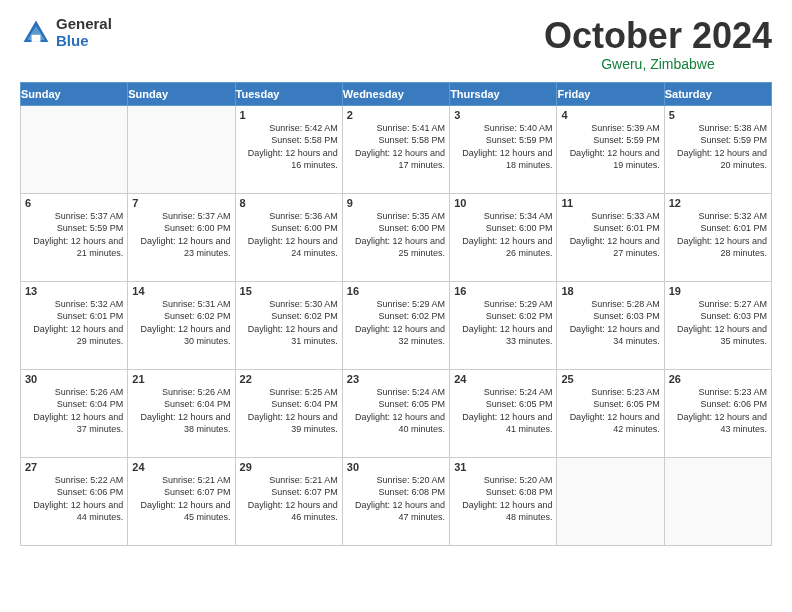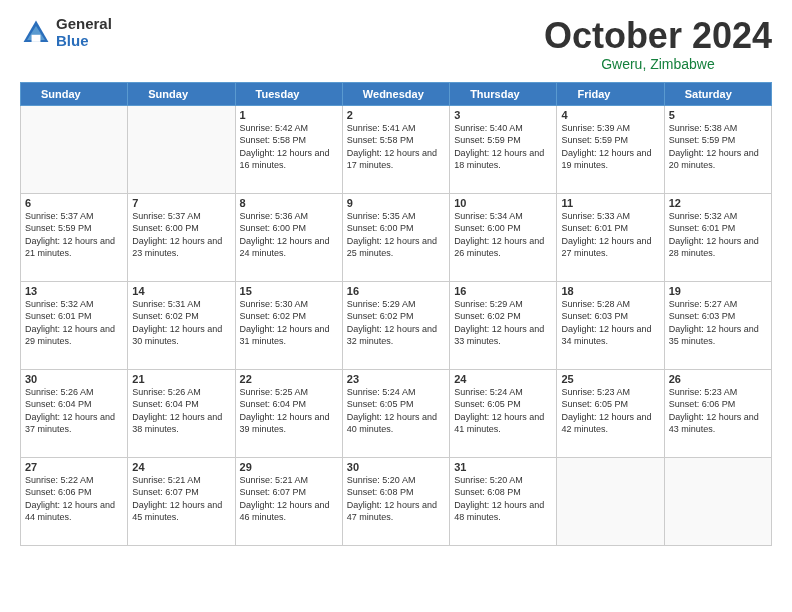--- a/index.html
+++ b/index.html
@@ -65,21 +65,21 @@
       border: 1px solid #ccc;
       border-collapse: collapse;
       width: 100%;
       table-layout: fixed;
     }
     .calendar th {
       background: #3a7abf;
       color: #fff;
       font-size: 11px;
       font-weight: bold;
-      padding: 5px 20px;
+      padding: 5px 0;
       text-align: left;
       border: 1px solid #5a9ad0;
     }
     .calendar td {
       border: 1px solid #ccc;
       vertical-align: top;
       padding: 3px 4px;
       font-size: 9.5px;
       color: #333;
       background: #fff;
@@ -91,20 +91,21 @@
     .day-num {
       font-size: 11px;
       font-weight: bold;
       display: block;
       margin-bottom: 1px;
     }
     .day-info {
       font-size: 9px;
       line-height: 1.4;
       color: #333;
+      text-align: right;
     }
   </style>
 </head>
 <body>
 
 <div class="page">
   <div class="header">
     <div class="logo">
       <svg class="logo-icon" viewBox="0 0 36 36">
         <polygon points="18,4 32,28 4,28" fill="#2a6ebb"></polygon>

